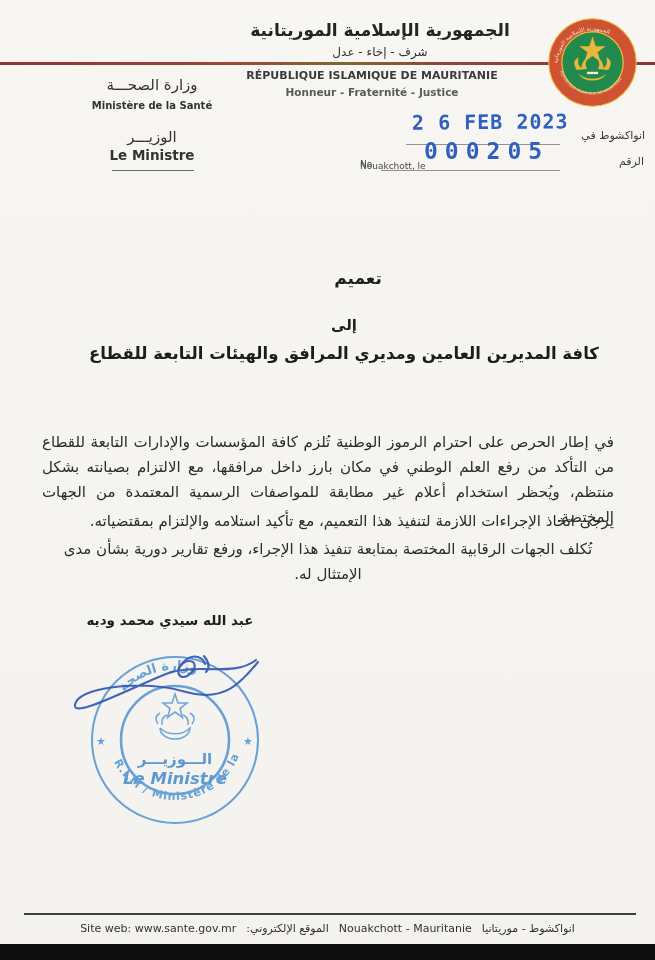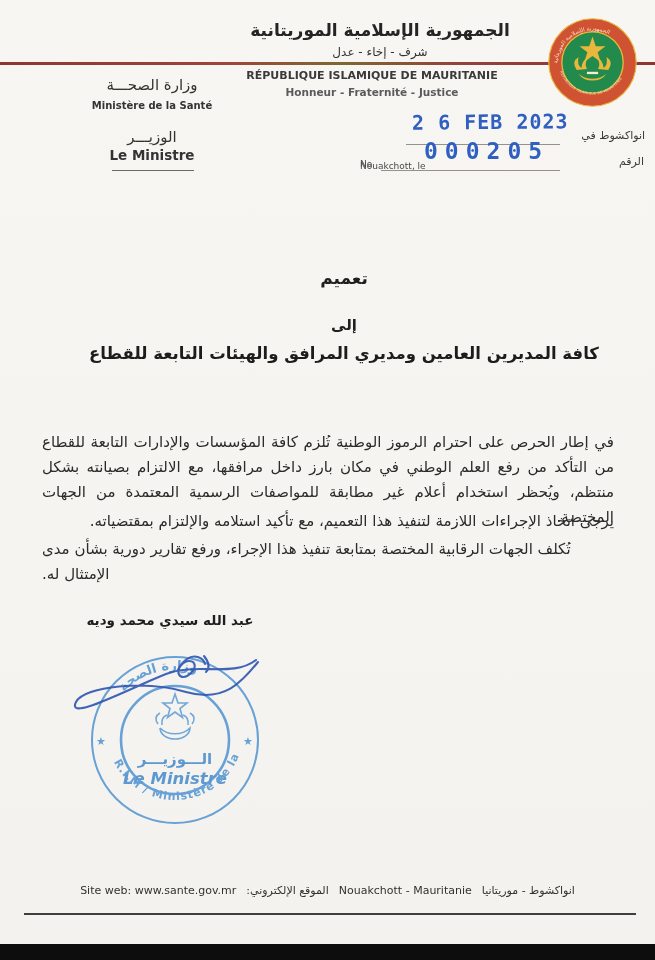--- a/index.html
+++ b/index.html
@@ -30,35 +30,35 @@
   .field-line{border-top:1px solid #979289;height:0;}
   .date-line{top:144px;left:406px;width:154px;}
   .no-line{top:170px;left:381px;width:179px;}
   .ar-lbl{font-size:11px;color:#3c3a36;direction:rtl;}
   .nktt-ar{top:129px;left:561px;width:84px;}
   .no-ar{top:155px;left:598px;width:46px;}
   .stamp-ink{color:#2f5fc0;font-family:"DejaVu Sans Mono","Liberation Mono",monospace;font-weight:bold;}
   .date-stamp{top:110px;left:412px;font-size:20px;letter-spacing:1px;transform:rotate(-.5deg);}
   .no-stamp{top:138px;left:424px;font-size:23px;letter-spacing:7px;}
   
-  .memo-title{top:268px;left:94px;width:500px;font-size:17px;font-weight:bold;color:#1f1f1f;}
+  .memo-title{top:268px;left:108px;width:500px;font-size:17px;font-weight:bold;color:#1f1f1f;}
   .memo-to{top:316px;left:94px;width:500px;font-size:15px;font-weight:bold;color:#1f1f1f;}
   .memo-addr{top:344px;left:40px;width:608px;font-size:16.5px;font-weight:bold;color:#1c1c1c;direction:rtl;}
   
   .body-par{left:42px;width:572px;direction:rtl;text-align:justify;font-size:15px;line-height:25px;color:#2b2b2b;}
   .p1{top:430px;}
   .p2{top:509px;text-align:right;}
-  .p3{top:537px;text-align:left;}
+  .p3{top:537px;text-align:center;}
   
   .sig-name{top:612px;left:85px;width:170px;font-size:13.5px;font-weight:bold;direction:rtl;color:#1e1e1e;}
   .stamp-svg{top:642px;left:70px;}
   .sig-svg{top:636px;left:28px;z-index:5;}
   
   .footer-rule{top:913px;left:24px;width:612px;height:2px;background:#3f3f3f;}
-  .footer-text{top:884px;left:0;width:655px;font-size:11px;color:#33322f;}
+  .footer-text{top:922px;left:0;width:655px;font-size:11px;color:#33322f;}
   .footer-text span{margin:0 5px;}
   .bottom-bar{top:944px;left:0;width:655px;height:16px;background:#0d0d0d;}
 </style>
 </head>
 <body>
 
 <div class="page">
 
   <div class="abs ctr ar-title">الجمهورية الإسلامية الموريتانية</div>
   <div class="abs ctr ar-motto">شرف - إخاء - عدل</div>

